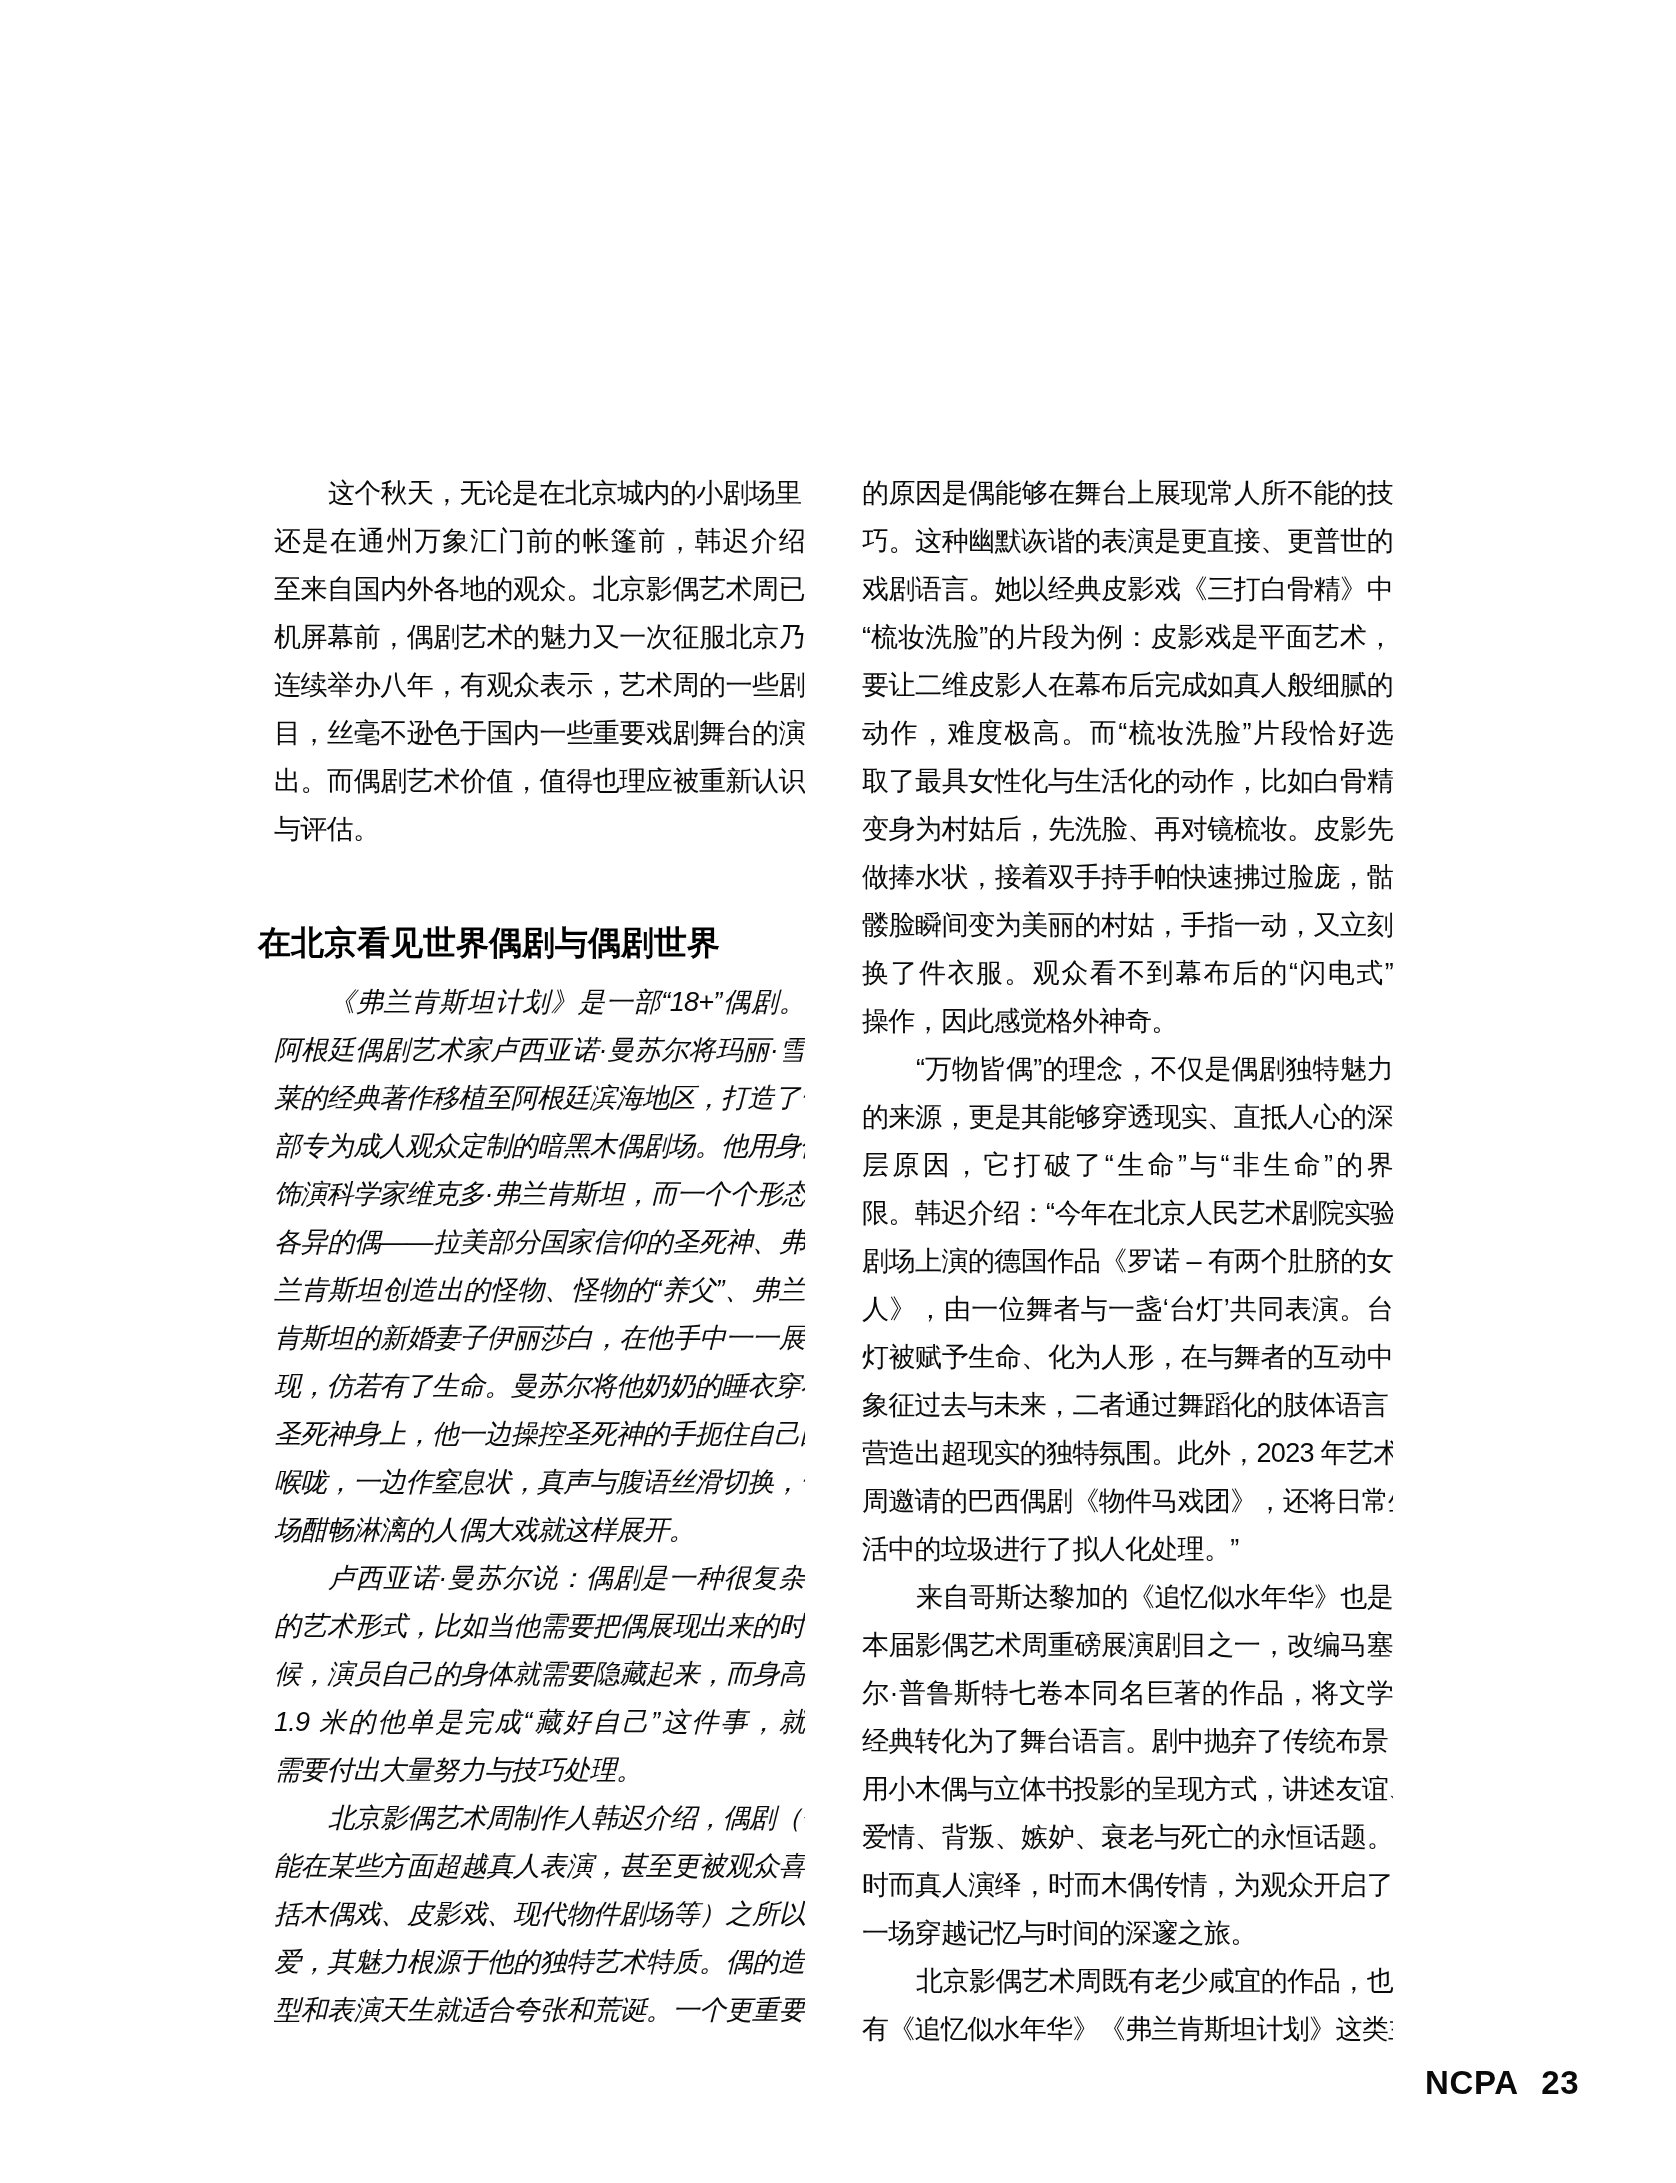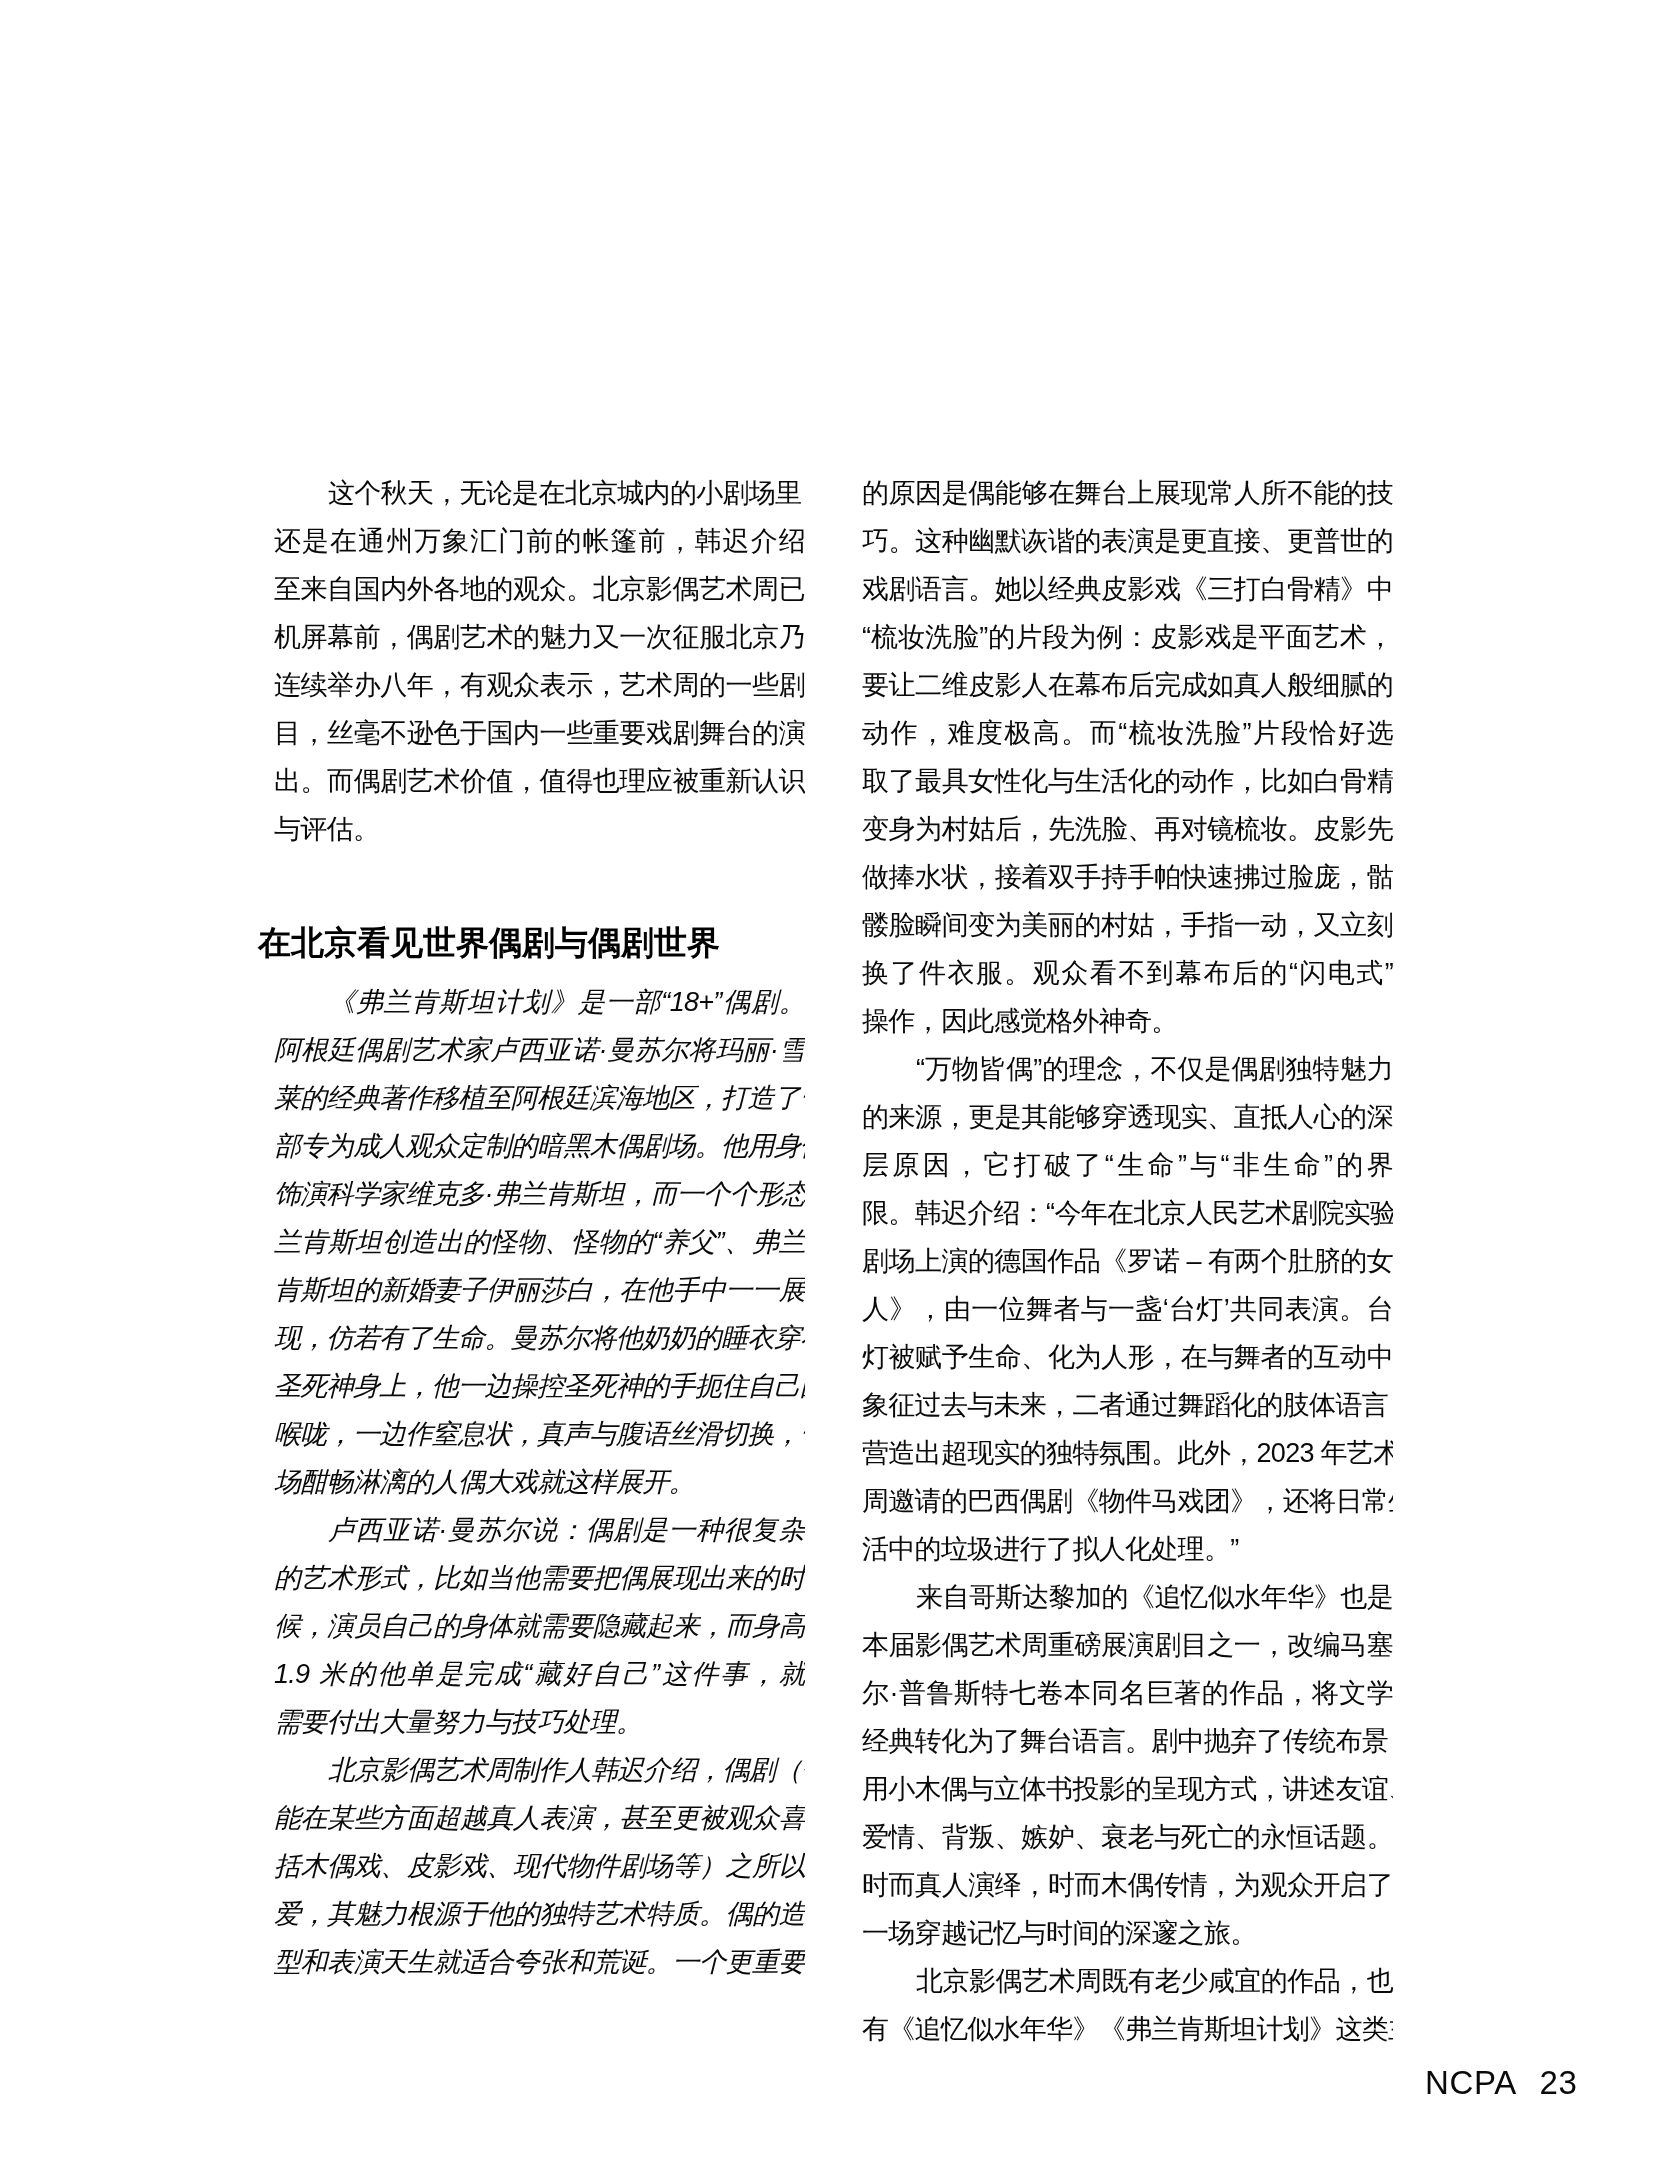--- a/index.html
+++ b/index.html
@@ -56,21 +56,21 @@
     color: #000000;
     white-space: nowrap;
   }
   .page-footer {
     position: absolute;
     left: 1425px;
     top: 2064px;
     height: 38px;
     line-height: 38px;
     font-size: 33px;
-    font-weight: 400;
+    font-weight: 700;
     color: #0a0a0a;
     white-space: nowrap;
     letter-spacing: 0.7px;
   }
   .page-footer .page-number { margin-left: 22.4px; }
 </style>
 </head>
 <body>
 
 <div class="page">
@@ -87,20 +87,21 @@
     </div>
 
   <h2 class="section-heading">在北京看见世界偶剧与偶剧世界</h2>
 
   <div class="col col-left body-block">
       <div class="line indent">《弗兰肯斯坦计划》是一部“18+”偶剧。</div>
       <div class="line">阿根廷偶剧艺术家卢西亚诺·曼苏尔将玛丽·雪</div>
       <div class="line">莱的经典著作移植至阿根廷滨海地区，打造了一</div>
       <div class="line">部专为成人观众定制的暗黑木偶剧场。他用身体</div>
       <div class="line">饰演科学家维克多·弗兰肯斯坦，而一个个形态</div>
+      <div class="line">各异的偶——拉美部分国家信仰的圣死神、弗</div>
       <div class="line">兰肯斯坦创造出的怪物、怪物的“养父”、弗兰</div>
       <div class="line">肯斯坦的新婚妻子伊丽莎白，在他手中一一展</div>
       <div class="line">现，仿若有了生命。曼苏尔将他奶奶的睡衣穿在</div>
       <div class="line">圣死神身上，他一边操控圣死神的手扼住自己的</div>
       <div class="line">喉咙，一边作窒息状，真声与腹语丝滑切换，一</div>
       <div class="line end">场酣畅淋漓的人偶大戏就这样展开。</div>
       <div class="line indent">卢西亚诺·曼苏尔说：偶剧是一种很复杂</div>
       <div class="line">的艺术形式，比如当他需要把偶展现出来的时</div>
       <div class="line">候，演员自己的身体就需要隐藏起来，而身高</div>
       <div class="line">1.9 米的他单是完成“藏好自己”这件事，就</div>

